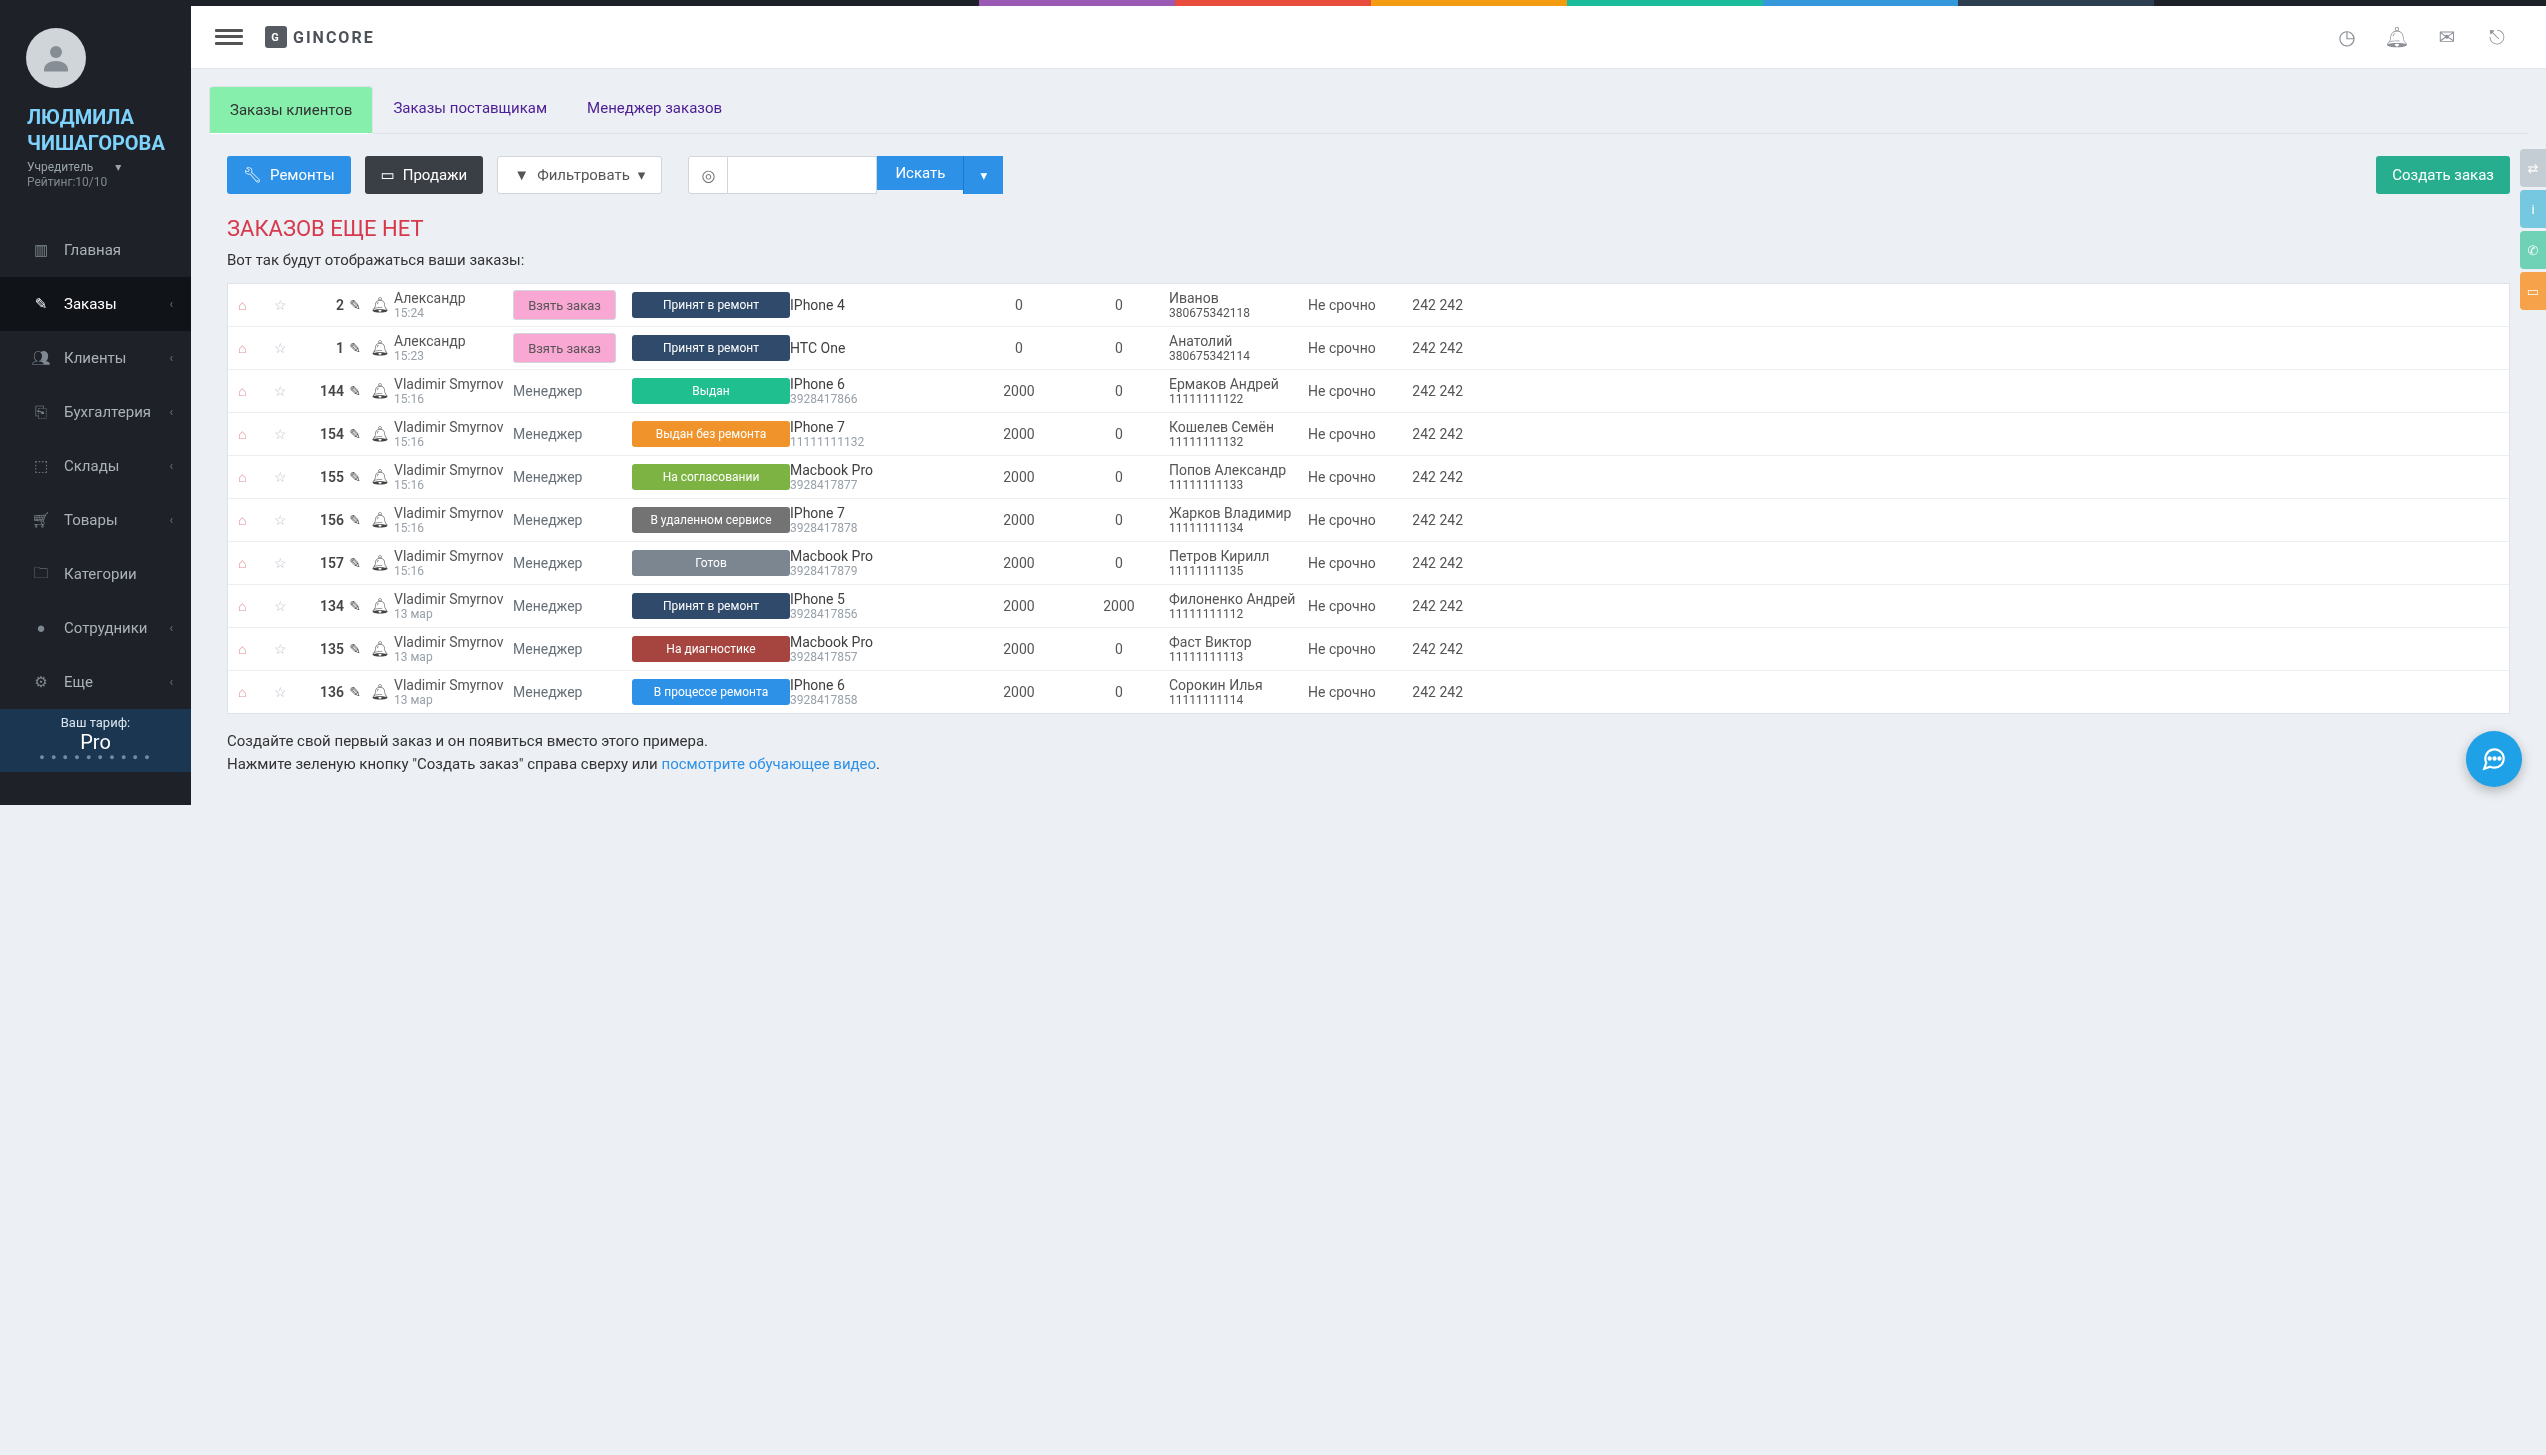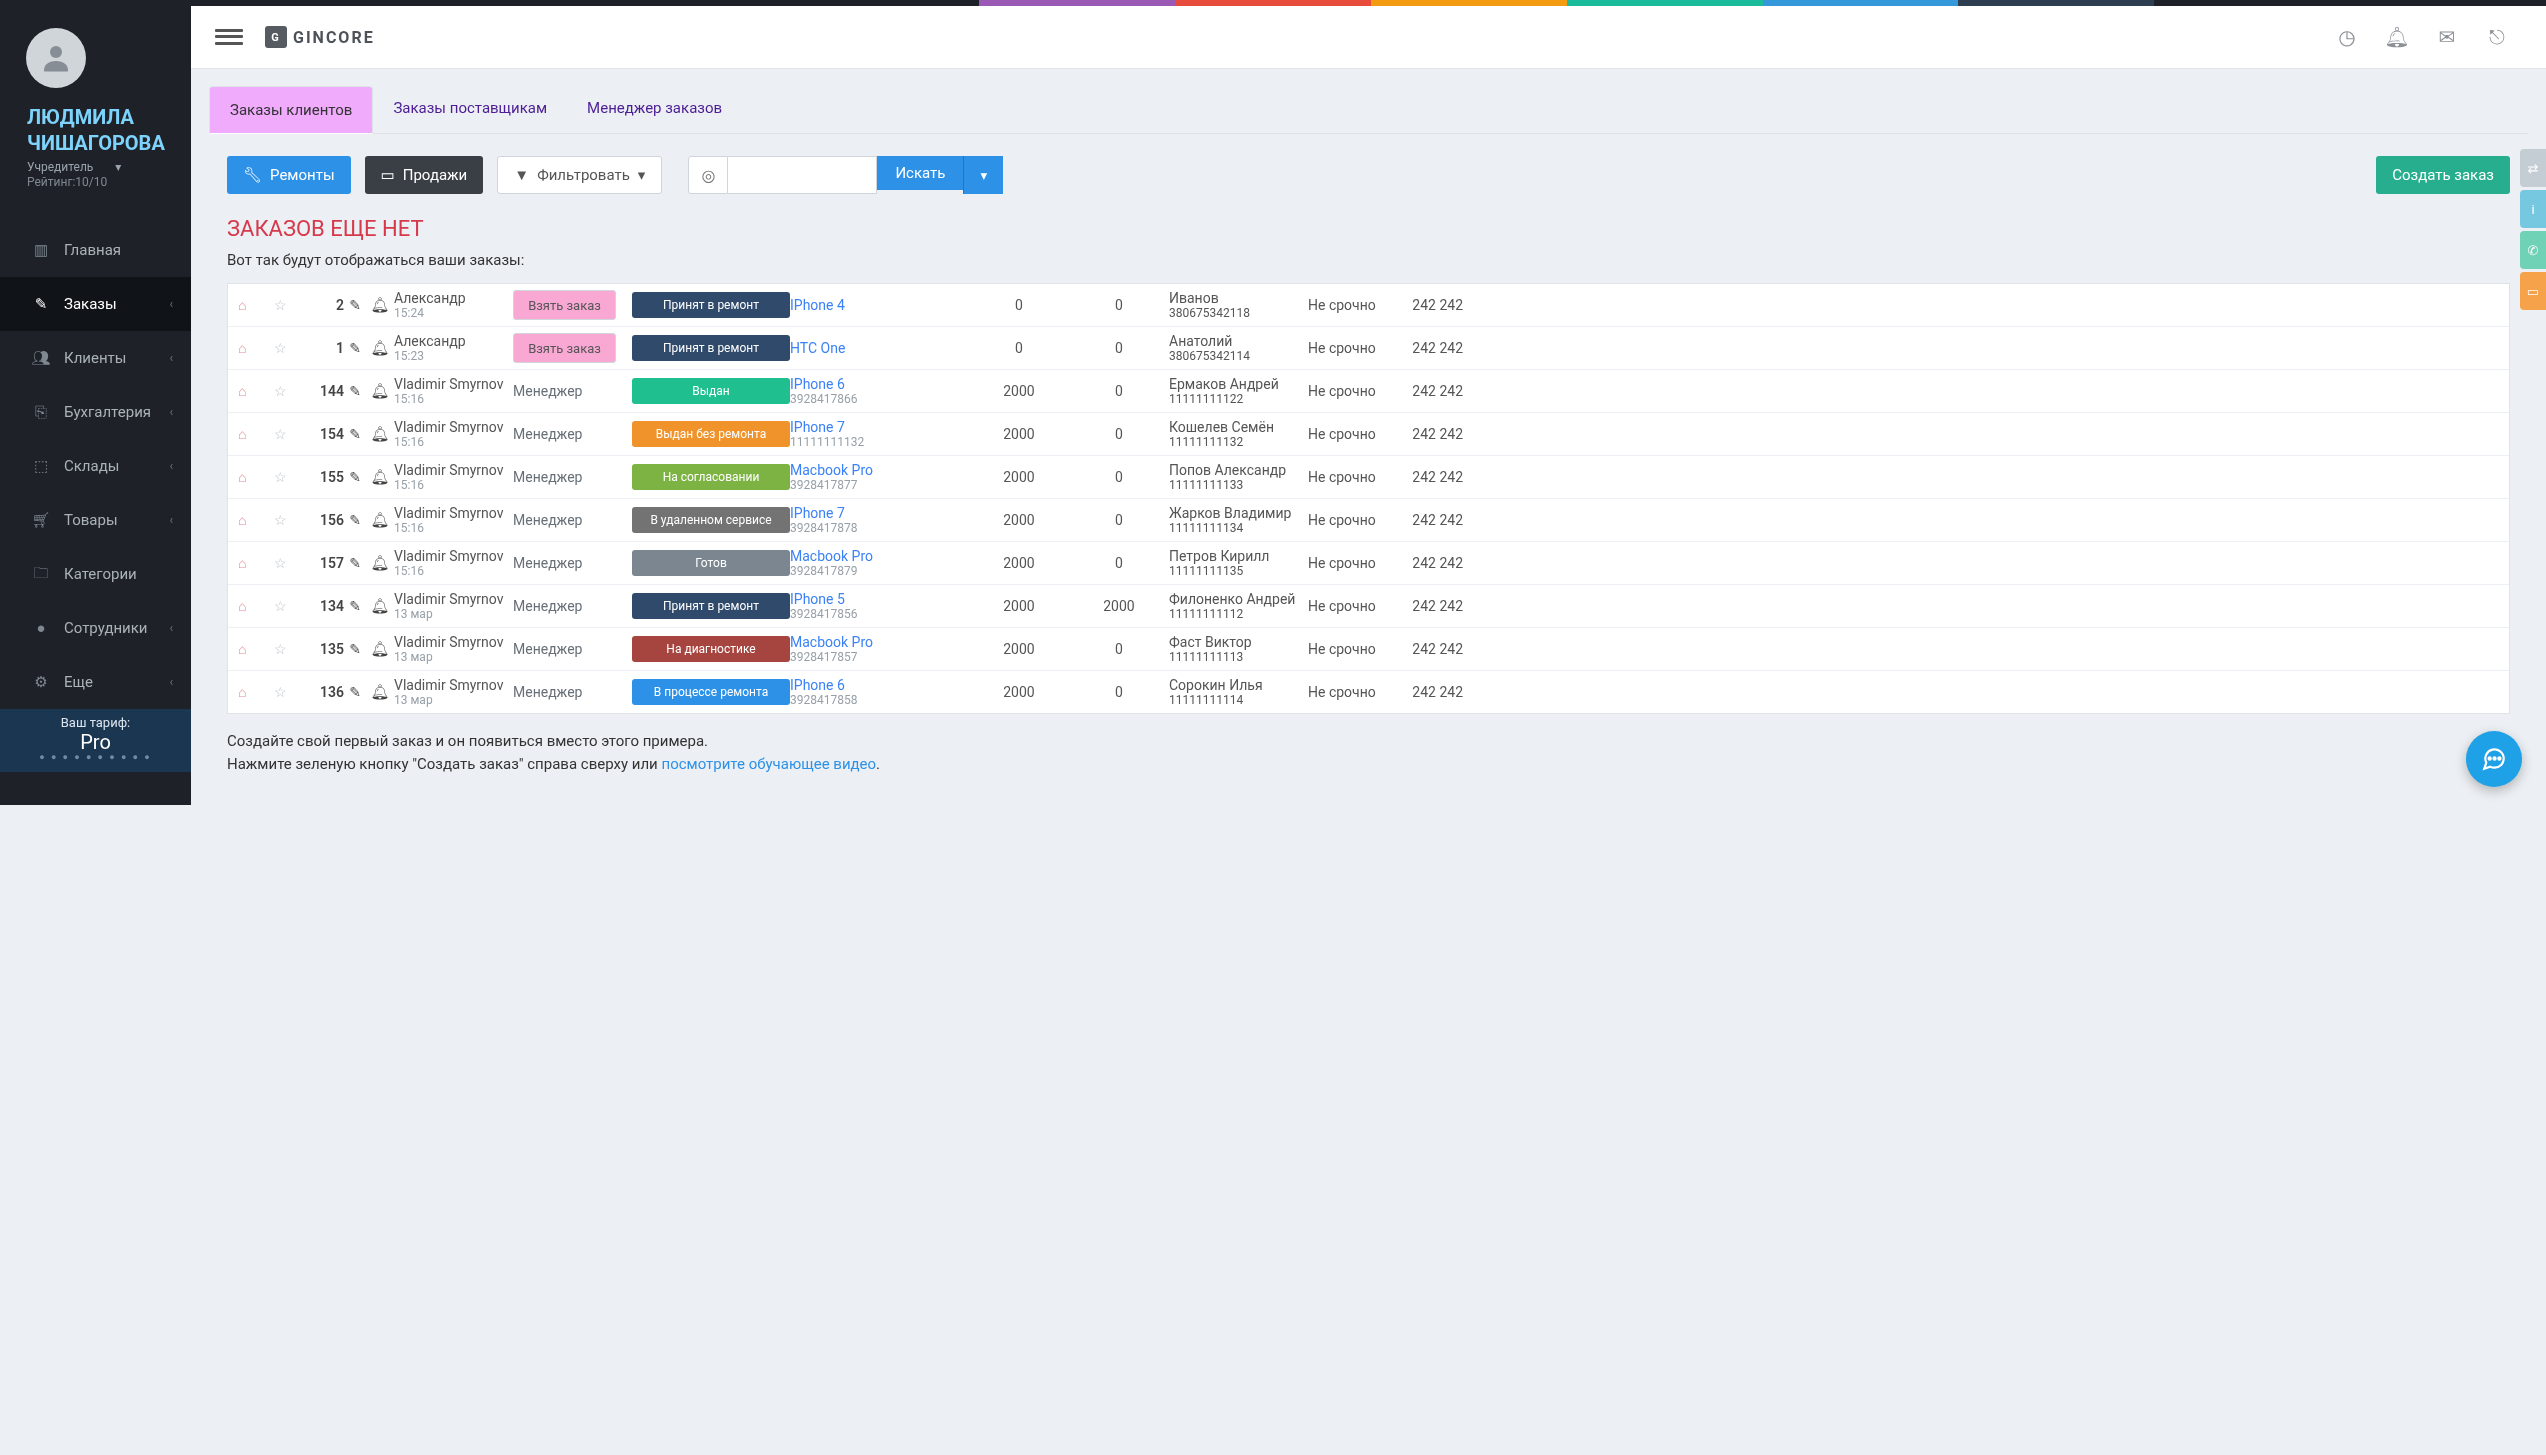--- a/index.html
+++ b/index.html
@@ -28,21 +28,21 @@
 .topbar{background:#fff;height:63px;display:flex;align-items:center;padding:0 24px;border-bottom:1px solid #e2e5ea}
 .menu-btn{width:28px;height:28px;display:flex;flex-direction:column;justify-content:space-around;cursor:pointer;padding:4px 0}
 .menu-btn span{height:3px;background:#555;border-radius:1px}
 .logo{margin-left:22px;font-weight:700;letter-spacing:2px;font-size:16px;color:#4d5258;display:flex;align-items:center;gap:6px}
 .logo .sq{width:22px;height:22px;background:#555b61;border-radius:3px;display:flex;align-items:center;justify-content:center;color:#fff;font-size:11px}
 .topbar-sp{flex:1}
 .tb-ic{width:50px;text-align:center;color:#8d9197;font-size:20px;cursor:pointer}
 .content{flex:1;overflow:auto;padding:0 18px 18px;position:relative}
 .tabs{display:flex;background:transparent;margin-top:16px;gap:0;border-bottom:1px solid #dfe3e8}
 .tab{padding:14px 20px;font-size:15px;color:#4c1d95;cursor:pointer;position:relative}
-.tab.active{background:#f0abfc;color:#333;border:1px solid #dfe3e8;border-bottom:1px solid #fff;border-radius:4px 4px 0 0;top:1px}
+.tab.active{background:#86efac;color:#333;border:1px solid #dfe3e8;border-bottom:1px solid #fff;border-radius:4px 4px 0 0;top:1px}
 .controls{display:flex;align-items:center;gap:14px;margin:22px 18px 0}
 .btn{height:38px;border:none;border-radius:3px;padding:0 16px;font-size:15px;cursor:pointer;display:flex;align-items:center;gap:8px;color:#fff}
 .btn.blue{background:#2d91e8}
 .btn.dark{background:#3a3f45}
 .btn.filter{background:#fff;color:#555;border:1px solid #cfd5db}
 .btn.green{background:#27ae8e}
 .search-grp{display:flex;margin-left:12px}
 .tg-btn{width:40px;height:38px;border:1px solid #cfd5db;background:#fff;border-radius:3px 0 0 3px;display:flex;align-items:center;justify-content:center;color:#777;cursor:pointer}
 .search-in{width:149px;height:38px;border:1px solid #cfd5db;border-left:none;padding:0 8px;font-size:14px}
 .srch-btn{height:34px;background:#2d91e8;color:#fff;border:none;padding:5px 18px;font-size:15px;cursor:pointer}
@@ -59,21 +59,21 @@
 .c-bl{width:28px;color:#444;text-align:center;font-size:15px}
 .c-who{width:119px}
 .c-who .nm{color:#555;font-size:14px}
 .c-who .tm{color:#97a0a8;font-size:12px}
 .c-btn{width:119px}
 .take{background:#f9a8d4;border:1px solid #cfd5db;border-radius:3px;height:30px;width:103px;font-size:13px;color:#555;cursor:pointer}
 .mgr{color:#676f77;font-size:14px}
 .c-stat{width:158px}
 .stb{height:26px;border-radius:3px;color:#fff;font-size:12px;display:flex;align-items:center;justify-content:center;padding:0 6px}
 .c-dev{width:179px}
-.c-dev .dn{color:#3b82f6}
+.c-dev .dn{color:#404040}
 .c-dev .ds{color:#97a0a8;font-size:12px}
 .c-num{width:100px;text-align:center}
 .c-num2{width:100px;text-align:center}
 .c-cli{width:139px}
 .c-cli .cn{color:#555}
 .c-cli .cp{font-size:12px}
 .c-urg{width:85px;color:#555}
 .c-pr{width:70px;text-align:right;color:#555}
 .foot{margin:16px 18px 0;font-size:15px;color:#333;line-height:1.55}
 .foot a{color:#2d91e8;text-decoration:none}

